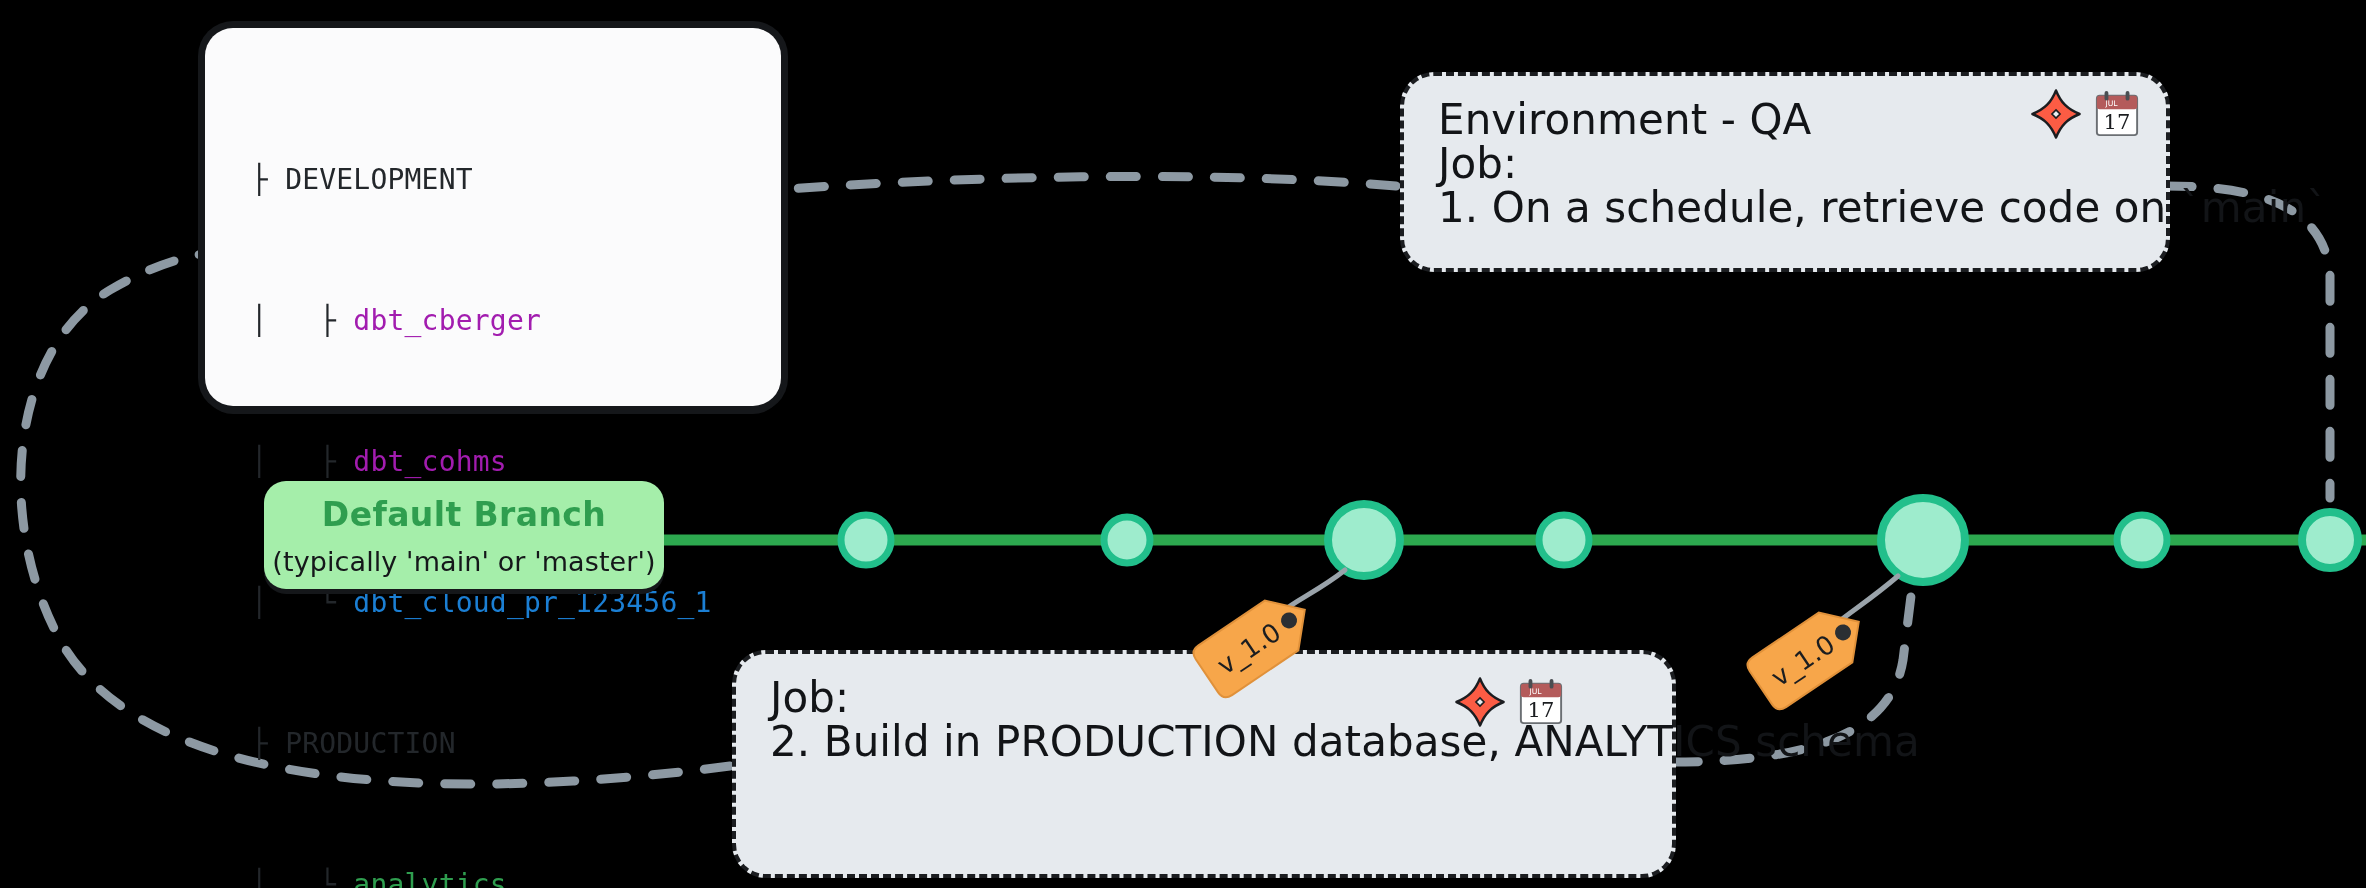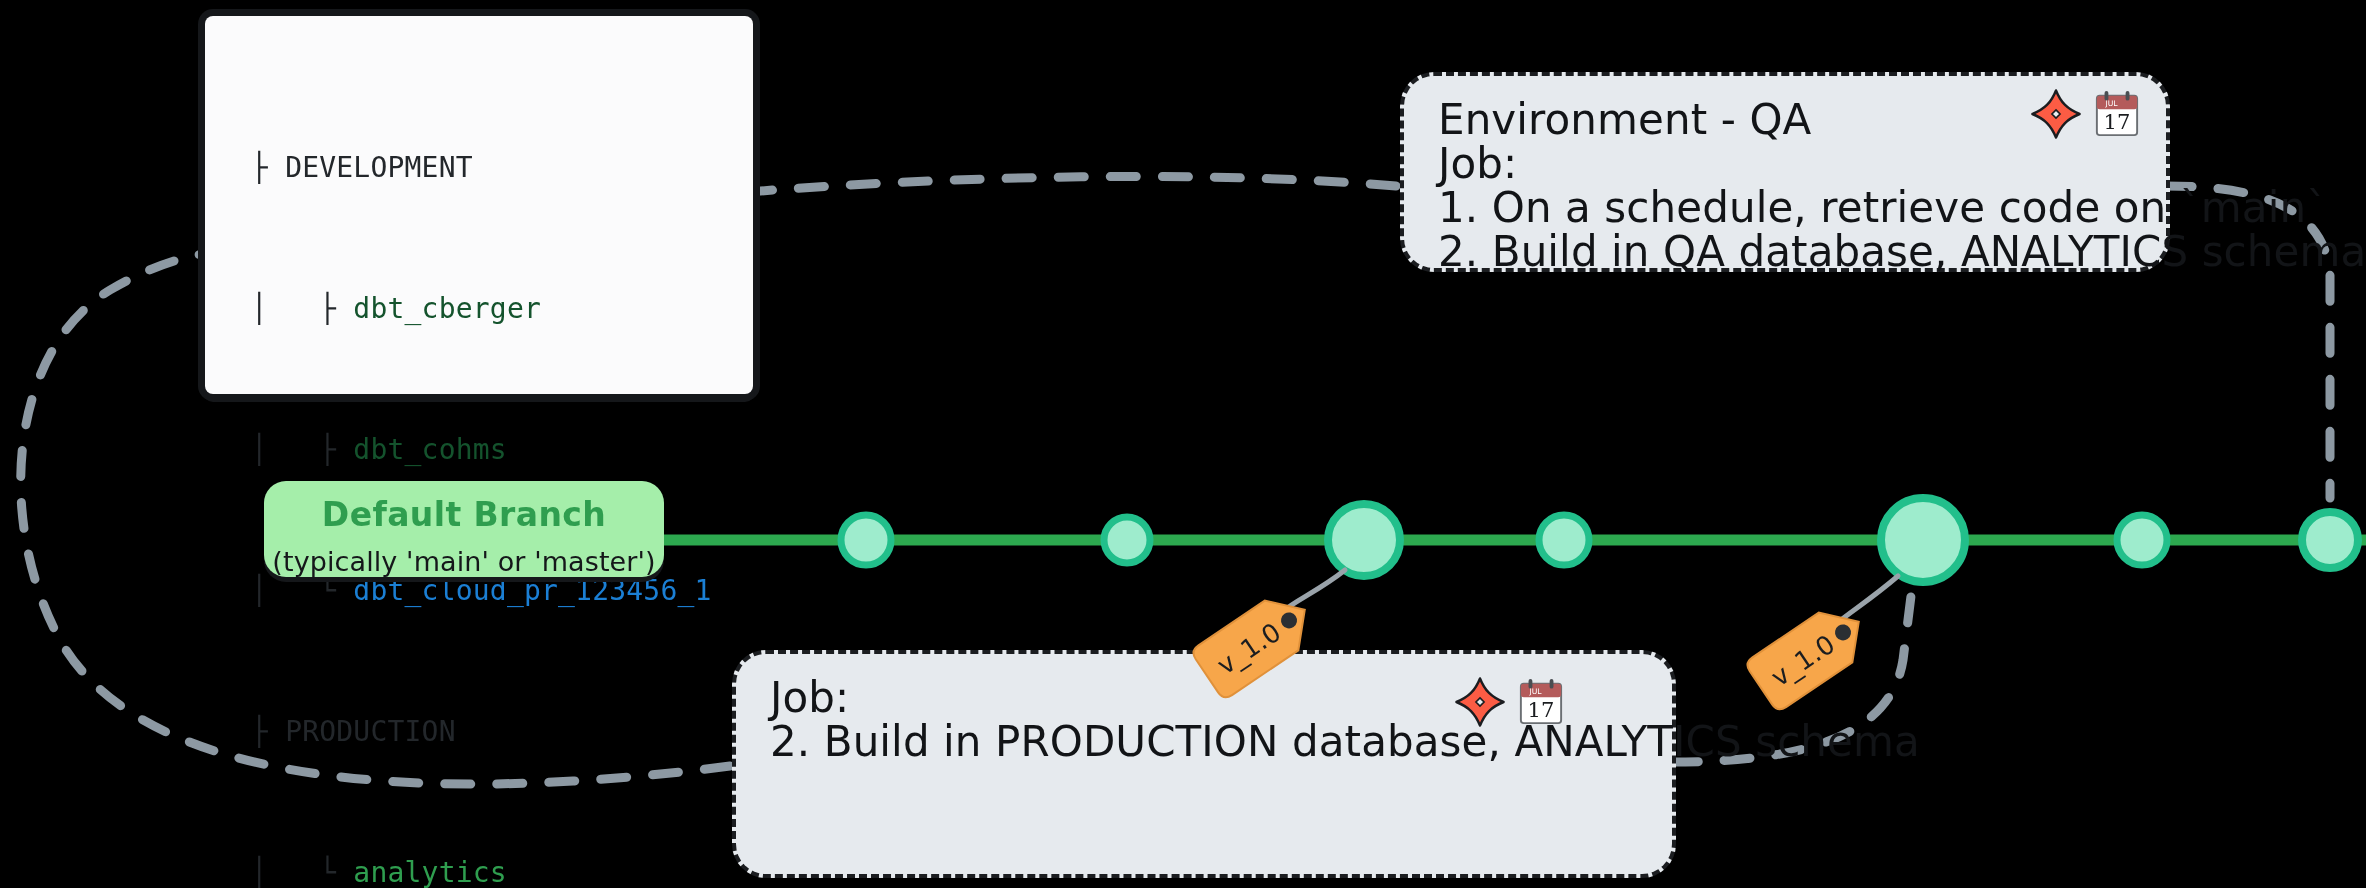--- a/index.html
+++ b/index.html
@@ -5,34 +5,35 @@
   html,body{margin:0;padding:0;background:#000;}
   body{width:2366px;height:888px;overflow:hidden;font-family:"DejaVu Sans",sans-serif;}
   #stage{position:relative;width:2366px;height:888px;background:#000;}
 
   svg.layer{position:absolute;left:0;top:0;width:2366px;height:888px;overflow:visible;}
   svg#connectors{z-index:1;}
   svg#branch{z-index:2;}
 
   
   #tree-card{
-    position:absolute; left:205px; top:16px; width:548px; height:378px;
-    background:#fbfbfc; border-radius:8px;
+    position:absolute; left:205px; top:28px; width:548px; height:378px;
+    background:#fbfbfc; border-radius:28px;
     box-shadow:0 6px 0 2px #15171a, 0 0 0 7px #15171a;
     z-index:5;
+    padding-left:28px;
   }
   #tree-list{
     position:absolute; left:46px; top:34px;
     font-family:"DejaVu Sans Mono","Liberation Mono",monospace;
     font-size:28px; line-height:47px; letter-spacing:.2px;
     color:#23272b; white-space:pre;
   }
   #tree-list .row{display:block;height:47px;}
   #tree-list .g{color:#2f9e4f;}
-  #tree-list .o{color:#14532d;}
+  #tree-list .o{color:#a21caf;}
   #tree-list .b{color:#1b7fd4;}
 
   
   .note{
     position:absolute; background:#e6eaee;
     border:4px dashed #1b1d20; border-radius:34px;
     font-family:"DejaVu Sans",sans-serif;
     color:#121417; z-index:4;
   }
   .note .body{
@@ -49,21 +50,21 @@
 
   #note-prod{ left:732px; top:650px; width:936px; height:220px; }
   #note-prod .icons{ right:108px; top:22px; }
 
   
   .dbt-icon{width:52px;height:52px;display:block;}
   .cal-icon{width:46px;height:48px;display:block;}
 
   
   #branch-pill{
-    position:absolute; left:264px; top:481px; width:400px; height:96px;
+    position:absolute; left:264px; top:481px; width:400px; height:108px;
     background:#a5eeaa; border-radius:22px;
     box-shadow:0 5px 0 0 #15171a;
     z-index:6; text-align:center;
     font-family:"DejaVu Sans",sans-serif;
   }
   #branch-pill .t1{
     margin-top:14px; font-size:33px; color:#2f9e4f; font-weight:600; letter-spacing:.4px;
   }
   #branch-pill .t2{
     margin-top:12px; font-size:27px; color:#15171a; letter-spacing:.1px;
@@ -160,21 +161,20 @@
         <rect x="11" y="1" width="4" height="10" rx="2" fill="#4a4e52"></rect>
         <rect x="33" y="1" width="4" height="10" rx="2" fill="#4a4e52"></rect>
         <text x="12" y="17" font-family="'DejaVu Sans',sans-serif" font-size="8" fill="#ffffff">JUL</text>
         <text x="24" y="41" text-anchor="middle" font-family="'DejaVu Serif',serif" font-size="22" fill="#1b1d20">17</text>
       </svg>
     </div>
     <div class="body">
       <span class="ln">Environment - QA</span>
       <span class="ln">Job:</span>
       <span class="ln">1. On a schedule, retrieve code on `main`</span>
-      <span class="ln">2. Build in QA database, ANALYTICS schema</span>
     </div>
   </div>
 
   <div id="note-prod" class="note">
     <div class="icons">
       <svg class="dbt-icon" viewBox="0 0 64 64">
         <path d="M32 3 C38 18 46 26 61 32 C46 38 38 46 32 61 C26 46 18 38 3 32 C18 26 26 18 32 3 Z" fill="#fc5c44" stroke="#1b1d20" stroke-width="3" stroke-linejoin="round"></path>
         <path d="M32 27 L37 32 L32 37 L27 32 Z" fill="#e9eef2" stroke="#1b1d20" stroke-width="2"></path>
       </svg>
       <svg class="cal-icon" viewBox="0 0 48 50">

